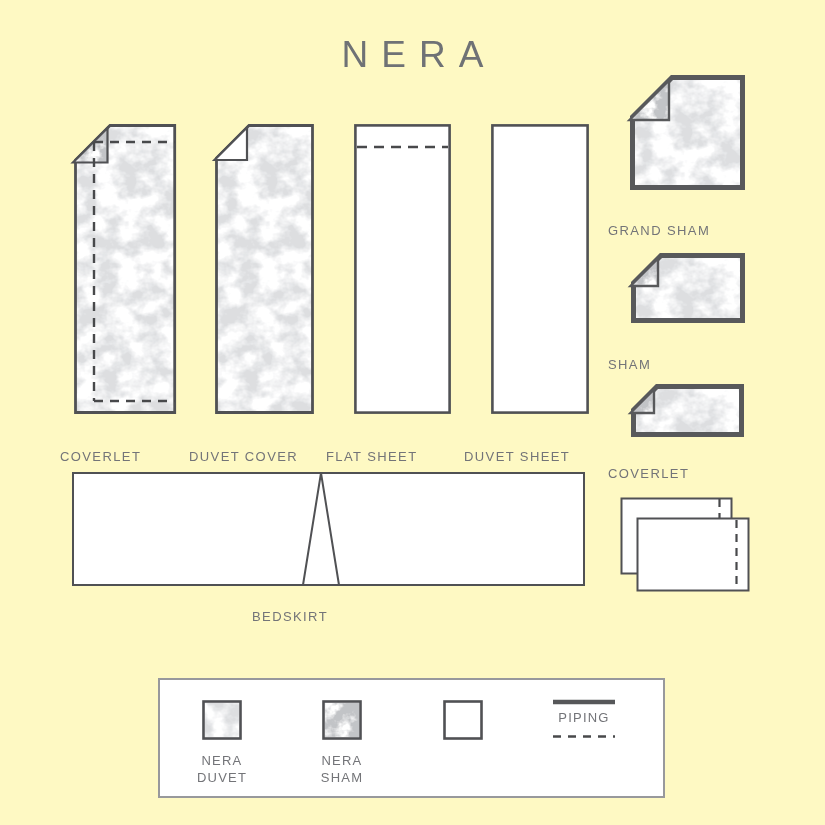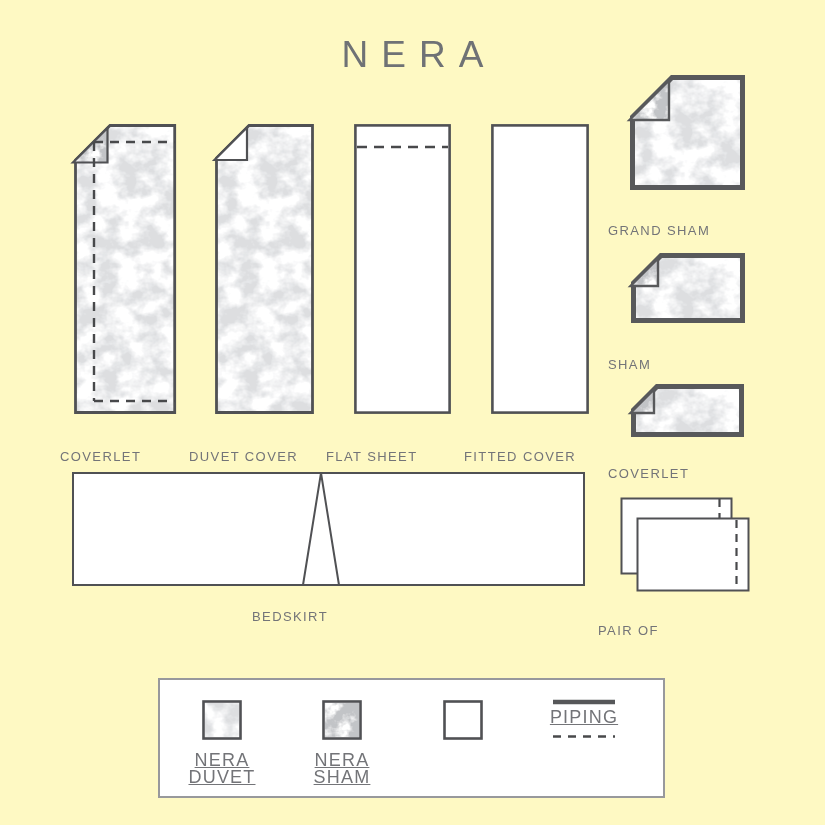--- a/index.html
+++ b/index.html
@@ -18,21 +18,21 @@
     position:absolute;text-align:left;
     font-size:13px;letter-spacing:1.4px;color:#737478;line-height:16px;margin-top:15px;
   }
   .lbl span{display:block;}
   .legend-box{
     position:absolute;left:158px;top:678px;width:507px;height:120px;
     border:2px solid #98999c;box-sizing:border-box;background:#ffffff;
   }
   .legend-lbl{
     position:absolute;text-align:center;
-    font-size:18px;letter-spacing:1.2px;color:#737478;line-height:17px;text-decoration:underline;
+    font-size:13px;letter-spacing:1.2px;color:#737478;line-height:17px;
   }
   .legend-lbl span{display:block;}
   .piping-bar{position:absolute;}
 </style>
 </head>
 <body>
 
 <div class="canvas">
 
   <svg width="0" height="0" class="abs" style="left:0;top:0" aria-hidden="true">
@@ -81,21 +81,21 @@
 
   <svg class="abs" style="left:354px;top:124px" width="97" height="290">
     <rect x="1.4" y="1.4" width="94.2" height="287.2" fill="#ffffff" stroke="#505154" stroke-width="2.6"></rect>
     <path d="M3 23 L94 23" fill="none" stroke="#48494b" stroke-width="2.4" stroke-dasharray="10 7"></path>
   </svg>
   <div class="lbl" style="left:326px;top:434px;width:152px">FLAT SHEET</div>
 
   <svg class="abs" style="left:491px;top:124px" width="98" height="290">
     <rect x="1.4" y="1.4" width="95.2" height="287.2" fill="#ffffff" stroke="#505154" stroke-width="2.6"></rect>
   </svg>
-  <div class="lbl" style="left:464px;top:434px;width:152px">FITTED COVER</div>
+  <div class="lbl" style="left:464px;top:434px;width:152px">DUVET SHEET</div>
 
   <svg class="abs" style="left:630px;top:75px" width="115" height="115">
     <path d="M42 2.5 L112.5 2.5 L112.5 112.5 L2.5 112.5 L2.5 42 Z" fill="#ffffff"></path>
     <path d="M42 2.5 L112.5 2.5 L112.5 112.5 L2.5 112.5 L2.5 42 Z" fill="#ffffff" filter="url(#texL)"></path>
     <path d="M42 2.5 L112.5 2.5 L112.5 112.5 L2.5 112.5 L2.5 42 Z" fill="none" stroke="#58595b" stroke-width="5"></path>
     <g transform="translate(-3,3)">
       <path d="M42 2.5 L42 42 L2.5 42 Z" fill="#ffffff"></path>
       <path d="M42 2.5 L42 42 L2.5 42 Z" fill="#ffffff" filter="url(#texD)"></path>
       <path d="M42 2.5 L42 42 L2.5 42 Z" fill="none" stroke="#58595b" stroke-width="2.4"></path>
     </g>
@@ -136,21 +136,20 @@
     <g>
       <rect x="3.5" y="3.5" width="110" height="75" fill="#ffffff" stroke="#505154" stroke-width="2"></rect>
       <path d="M101.5 4 L101.5 78" fill="none" stroke="#48494b" stroke-width="2.2" stroke-dasharray="8 6"></path>
     </g>
     <g>
       <rect x="19.5" y="23.5" width="111" height="72" fill="#ffffff" stroke="#505154" stroke-width="2"></rect>
       <path d="M118.5 25 L118.5 94" fill="none" stroke="#48494b" stroke-width="2.2" stroke-dasharray="8 6"></path>
     </g>
   </svg>
   <div class="lbl" style="left:598px;top:608px;width:180px">
-    <span>PAIR OF</span>
   </div>
 
   <div class="legend-box">
     <svg class="abs" style="left:42px;top:20px" width="40" height="40">
       <rect x="1.5" y="1.5" width="37" height="37" fill="#ffffff" stroke="#505154" stroke-width="2.6"></rect>
       <rect x="3" y="3" width="34" height="34" fill="#ffffff" filter="url(#texL)"></rect>
     </svg>
     <div class="legend-lbl" style="left:2px;top:72px;width:120px">
       <span>NERA</span>
       <span>DUVET</span>

